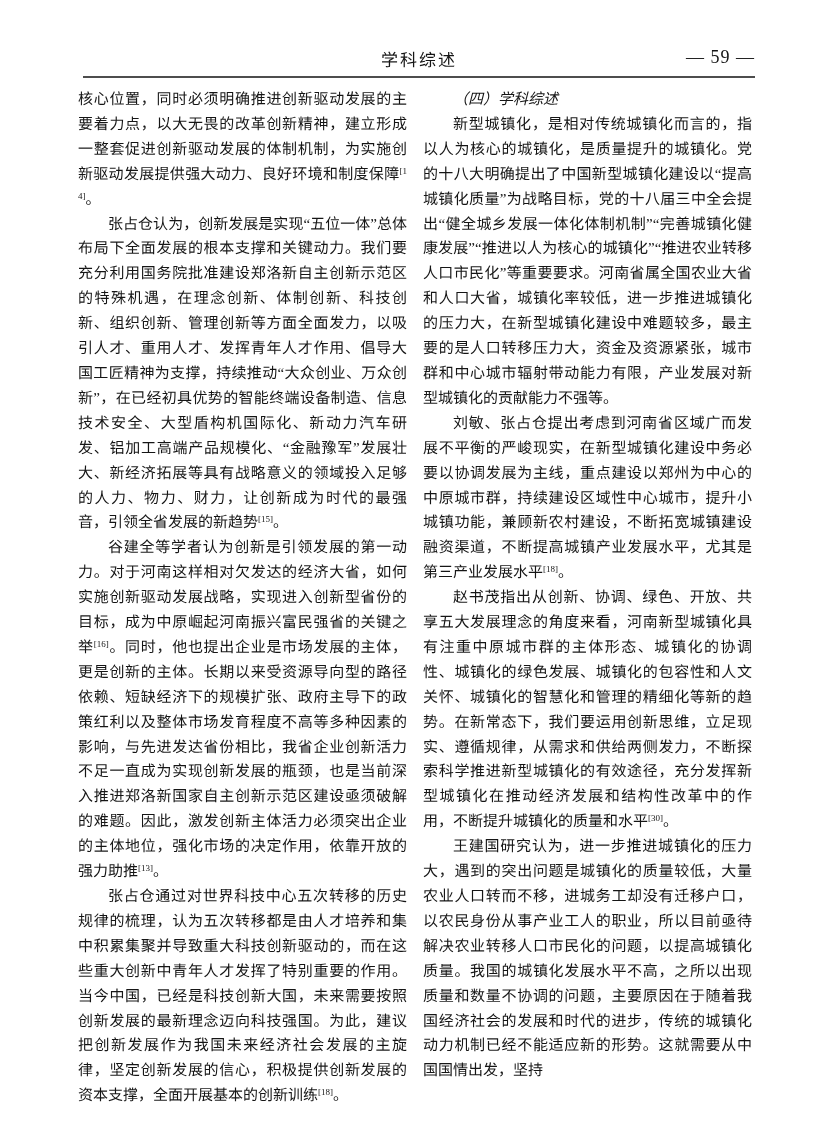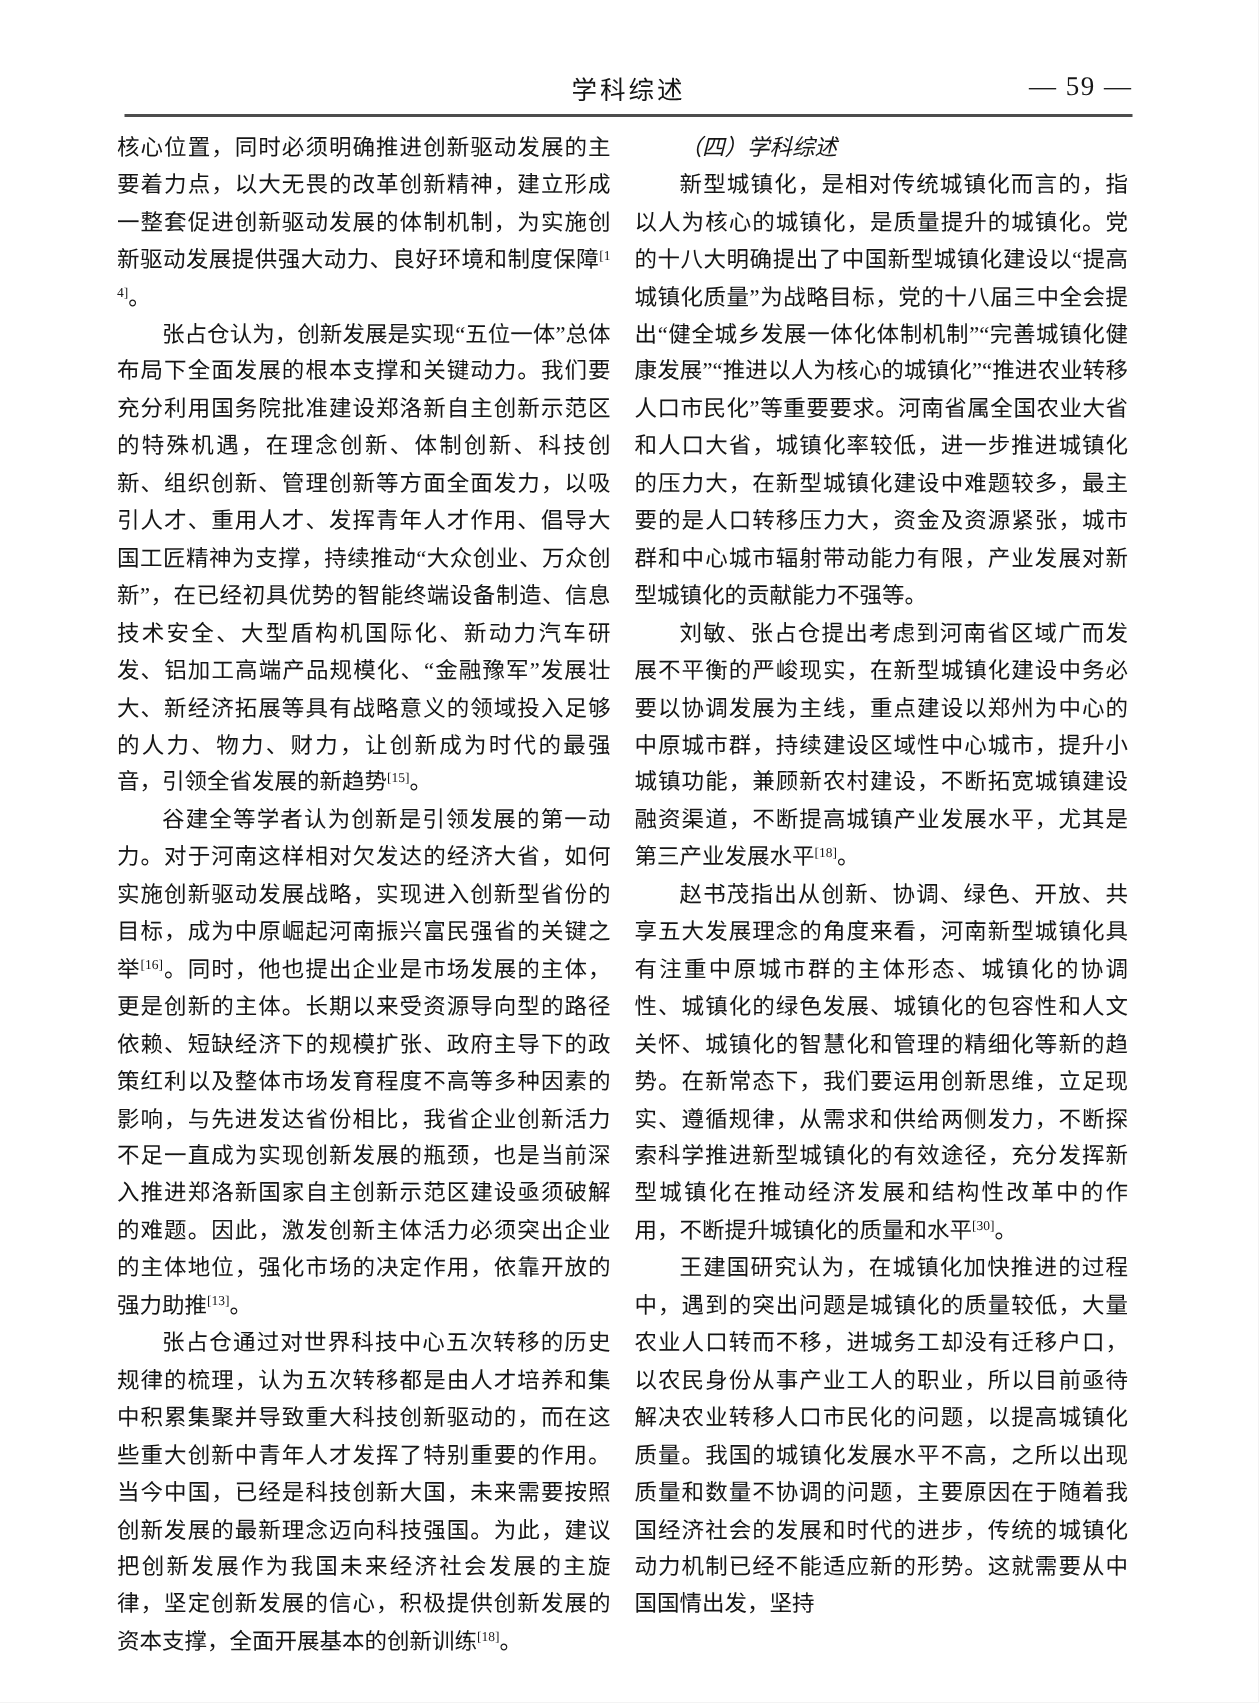--- a/index.html
+++ b/index.html
@@ -98,17 +98,17 @@
         <p class="para body-noindent">核心位置，同时必须明确推进创新驱动发展的主要着力点，以大无畏的改革创新精神，建立形成一整套促进创新驱动发展的体制机制，为实施创新驱动发展提供强大动力、良好环境和制度保障<sup>[14]</sup>。</p>
         <p class="para body">张占仓认为，创新发展是实现“五位一体”总体布局下全面发展的根本支撑和关键动力。我们要充分利用国务院批准建设郑洛新自主创新示范区的特殊机遇，在理念创新、体制创新、科技创新、组织创新、管理创新等方面全面发力，以吸引人才、重用人才、发挥青年人才作用、倡导大国工匠精神为支撑，持续推动“大众创业、万众创新”，在已经初具优势的智能终端设备制造、信息技术安全、大型盾构机国际化、新动力汽车研发、铝加工高端产品规模化、“金融豫军”发展壮大、新经济拓展等具有战略意义的领域投入足够的人力、物力、财力，让创新成为时代的最强音，引领全省发展的新趋势<sup>[15]</sup>。</p>
         <p class="para body">谷建全等学者认为创新是引领发展的第一动力。对于河南这样相对欠发达的经济大省，如何实施创新驱动发展战略，实现进入创新型省份的目标，成为中原崛起河南振兴富民强省的关键之举<sup>[16]</sup>。同时，他也提出企业是市场发展的主体，更是创新的主体。长期以来受资源导向型的路径依赖、短缺经济下的规模扩张、政府主导下的政策红利以及整体市场发育程度不高等多种因素的影响，与先进发达省份相比，我省企业创新活力不足一直成为实现创新发展的瓶颈，也是当前深入推进郑洛新国家自主创新示范区建设亟须破解的难题。因此，激发创新主体活力必须突出企业的主体地位，强化市场的决定作用，依靠开放的强力助推<sup>[13]</sup>。</p>
         <p class="para body">张占仓通过对世界科技中心五次转移的历史规律的梳理，认为五次转移都是由人才培养和集中积累集聚并导致重大科技创新驱动的，而在这些重大创新中青年人才发挥了特别重要的作用。当今中国，已经是科技创新大国，未来需要按照创新发展的最新理念迈向科技强国。为此，建议把创新发展作为我国未来经济社会发展的主旋律，坚定创新发展的信心，积极提供创新发展的资本支撑，全面开展基本的创新训练<sup>[18]</sup>。</p>
       </div>
     <div class="col">
         <p class="para heading">（四）学科综述</p>
         <p class="para body">新型城镇化，是相对传统城镇化而言的，指以人为核心的城镇化，是质量提升的城镇化。党的十八大明确提出了中国新型城镇化建设以“提高城镇化质量”为战略目标，党的十八届三中全会提出“健全城乡发展一体化体制机制”“完善城镇化健康发展”“推进以人为核心的城镇化”“推进农业转移人口市民化”等重要要求。河南省属全国农业大省和人口大省，城镇化率较低，进一步推进城镇化的压力大，在新型城镇化建设中难题较多，最主要的是人口转移压力大，资金及资源紧张，城市群和中心城市辐射带动能力有限，产业发展对新型城镇化的贡献能力不强等。</p>
         <p class="para body">刘敏、张占仓提出考虑到河南省区域广而发展不平衡的严峻现实，在新型城镇化建设中务必要以协调发展为主线，重点建设以郑州为中心的中原城市群，持续建设区域性中心城市，提升小城镇功能，兼顾新农村建设，不断拓宽城镇建设融资渠道，不断提高城镇产业发展水平，尤其是第三产业发展水平<sup>[18]</sup>。</p>
         <p class="para body">赵书茂指出从创新、协调、绿色、开放、共享五大发展理念的角度来看，河南新型城镇化具有注重中原城市群的主体形态、城镇化的协调性、城镇化的绿色发展、城镇化的包容性和人文关怀、城镇化的智慧化和管理的精细化等新的趋势。在新常态下，我们要运用创新思维，立足现实、遵循规律，从需求和供给两侧发力，不断探索科学推进新型城镇化的有效途径，充分发挥新型城镇化在推动经济发展和结构性改革中的作用，不断提升城镇化的质量和水平<sup>[30]</sup>。</p>
-        <p class="para body">王建国研究认为，在城镇化加快推进的过程中，遇到的突出问题是城镇化的质量较低，大量农业人口转而不移，进城务工却没有迁移户口，以农民身份从事产业工人的职业，所以目前亟待解决农业转移人口市民化的问题，以提高城镇化质量。我国的城镇化发展水平不高，之所以出现质量和数量不协调的问题，主要原因在于随着我国经济社会的发展和时代的进步，传统的城镇化动力机制已经不能适应新的形势。这就需要从中国国情出发，坚持</p>
+        <p class="para body">王建国研究认为，进一步推进城镇化的压力大，遇到的突出问题是城镇化的质量较低，大量农业人口转而不移，进城务工却没有迁移户口，以农民身份从事产业工人的职业，所以目前亟待解决农业转移人口市民化的问题，以提高城镇化质量。我国的城镇化发展水平不高，之所以出现质量和数量不协调的问题，主要原因在于随着我国经济社会的发展和时代的进步，传统的城镇化动力机制已经不能适应新的形势。这就需要从中国国情出发，坚持</p>
       </div>
   </div>
 
 </div>
 
 </body></html>

